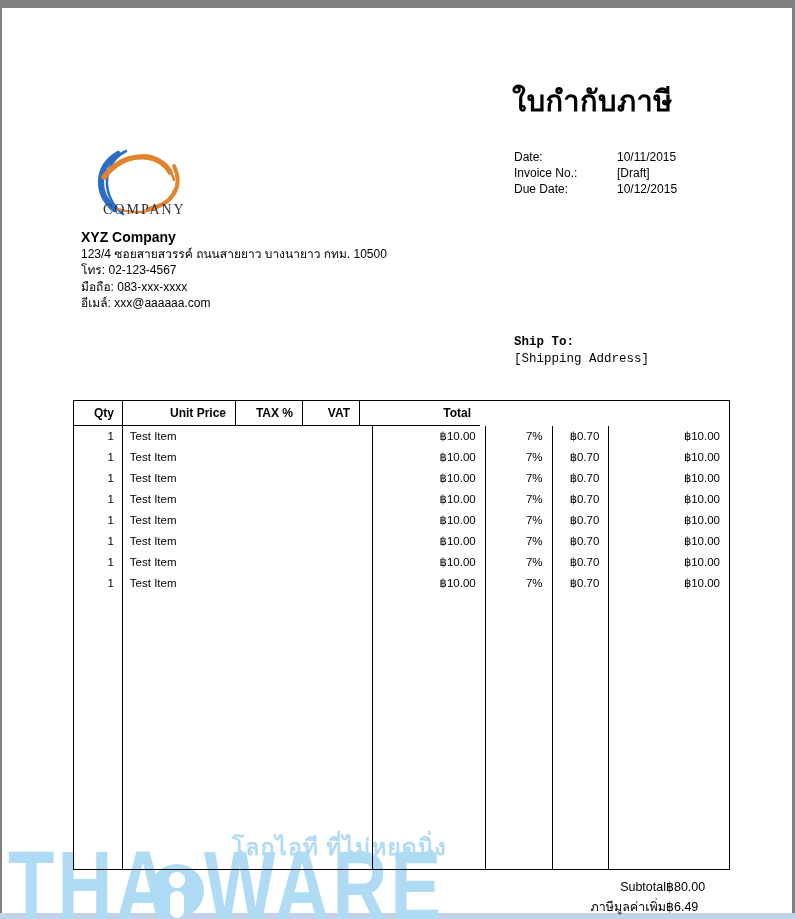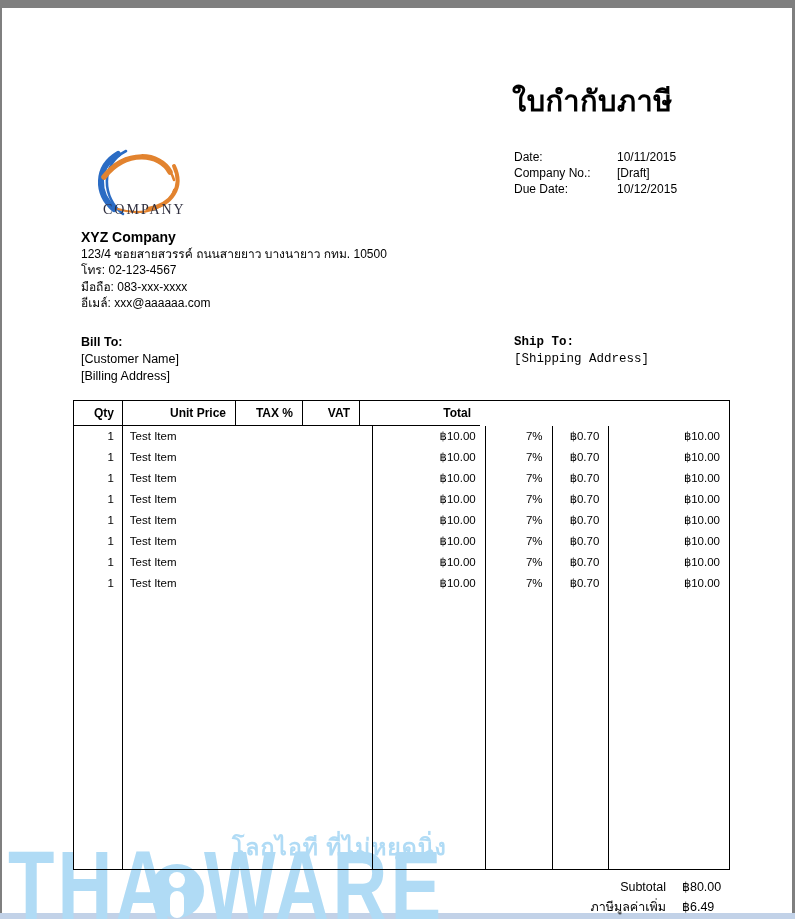--- a/index.html
+++ b/index.html
@@ -60,21 +60,21 @@
   .td.c1{width:251px;text-align:left;padding-left:7px;}
   .td.c2{width:113px;text-align:right;padding-right:9px;}
   .td.c3{width:67px;text-align:right;padding-right:9px;}
   .td.c4{width:57px;text-align:right;padding-right:9px;}
   .td.c5{width:120px;text-align:right;padding-right:9px;border-right:none;}
 
   
   .totals{position:absolute;left:420px;top:877px;width:293px;z-index:3;}
   .totrow{display:flex;justify-content:flex-end;height:20px;line-height:20px;font-size:12.5px;}
   .totlabel{text-align:right;}
-  .totvalue{width:47px;text-align:left;padding-left:16px;}
+  .totvalue{width:47px;text-align:left;}
 
   
   .wm{position:absolute;left:0;top:0;width:795px;height:919px;z-index:1;pointer-events:none;}
   .wm-tagline{position:absolute;left:232px;top:829px;font-size:23px;font-weight:bold;color:var(--watermark-blue);letter-spacing:1px;}
   .wm-word{position:absolute;top:836px;font-size:100px;font-weight:bold;line-height:1;color:var(--watermark-blue);letter-spacing:4px;transform:scaleX(0.76);transform-origin:left top;}
   .wm-word.tha{left:8px;}
   .wm-word.ware{left:204px;}
   .wm-circle{position:absolute;left:150px;top:864px;width:54px;height:54px;border-radius:50%;background:var(--watermark-blue);}
   .wm-circle .dot{position:absolute;left:19px;top:8px;width:16px;height:16px;border-radius:50%;background:#fff;}
   .wm-circle .bar{position:absolute;left:20px;top:27px;width:14px;height:27px;border-radius:7px;background:#fff;}
@@ -100,21 +100,21 @@
   </div>
 
   <div class="doc-title">ใบกำกับภาษี</div>
 
   <div class="meta">
     <div class="mrow">
       <span class="mlabel">Date:</span>
       <span class="mvalue">10/11/2015</span>
     </div>
     <div class="mrow">
-      <span class="mlabel">Company No.:</span>
+      <span class="mlabel">Invoice No.:</span>
       <span class="mvalue">[Draft]</span>
     </div>
     <div class="mrow">
       <span class="mlabel">Due Date:</span>
       <span class="mvalue">10/12/2015</span>
     </div>
   </div>
 
   <svg class="logo" viewBox="0 0 104 78">
     <g fill="none" stroke-linecap="round">
@@ -128,28 +128,20 @@
     </g>
   </svg>
   <div class="logo-caption">COMPANY</div>
 
   <div class="company-name">XYZ Company</div>
   <div class="company-line addr">123/4 ซอยสายสวรรค์ ถนนสายยาว บางนายาว กทม. 10500</div>
   <div class="company-line phone">โทร: 02-123-4567</div>
   <div class="company-line mobile">มือถือ: 083-xxx-xxxx</div>
   <div class="company-line email">อีเมล์: xxx@aaaaaa.com</div>
 
-  <div class="party bill">
-    <div class="plabel">Bill To:</div>
-    <div>
-
-    <div class="pline">[Customer Name]</div>
-        <div class="pline">[Billing Address]</div>
-      </div>
-  </div>
   <div class="party ship">
     <div class="plabel">Ship To:</div>
     <div>
 
     <div class="pline">[Shipping Address]</div>
       </div>
   </div>
 
   <div class="tbl">
     <div class="tr head">

